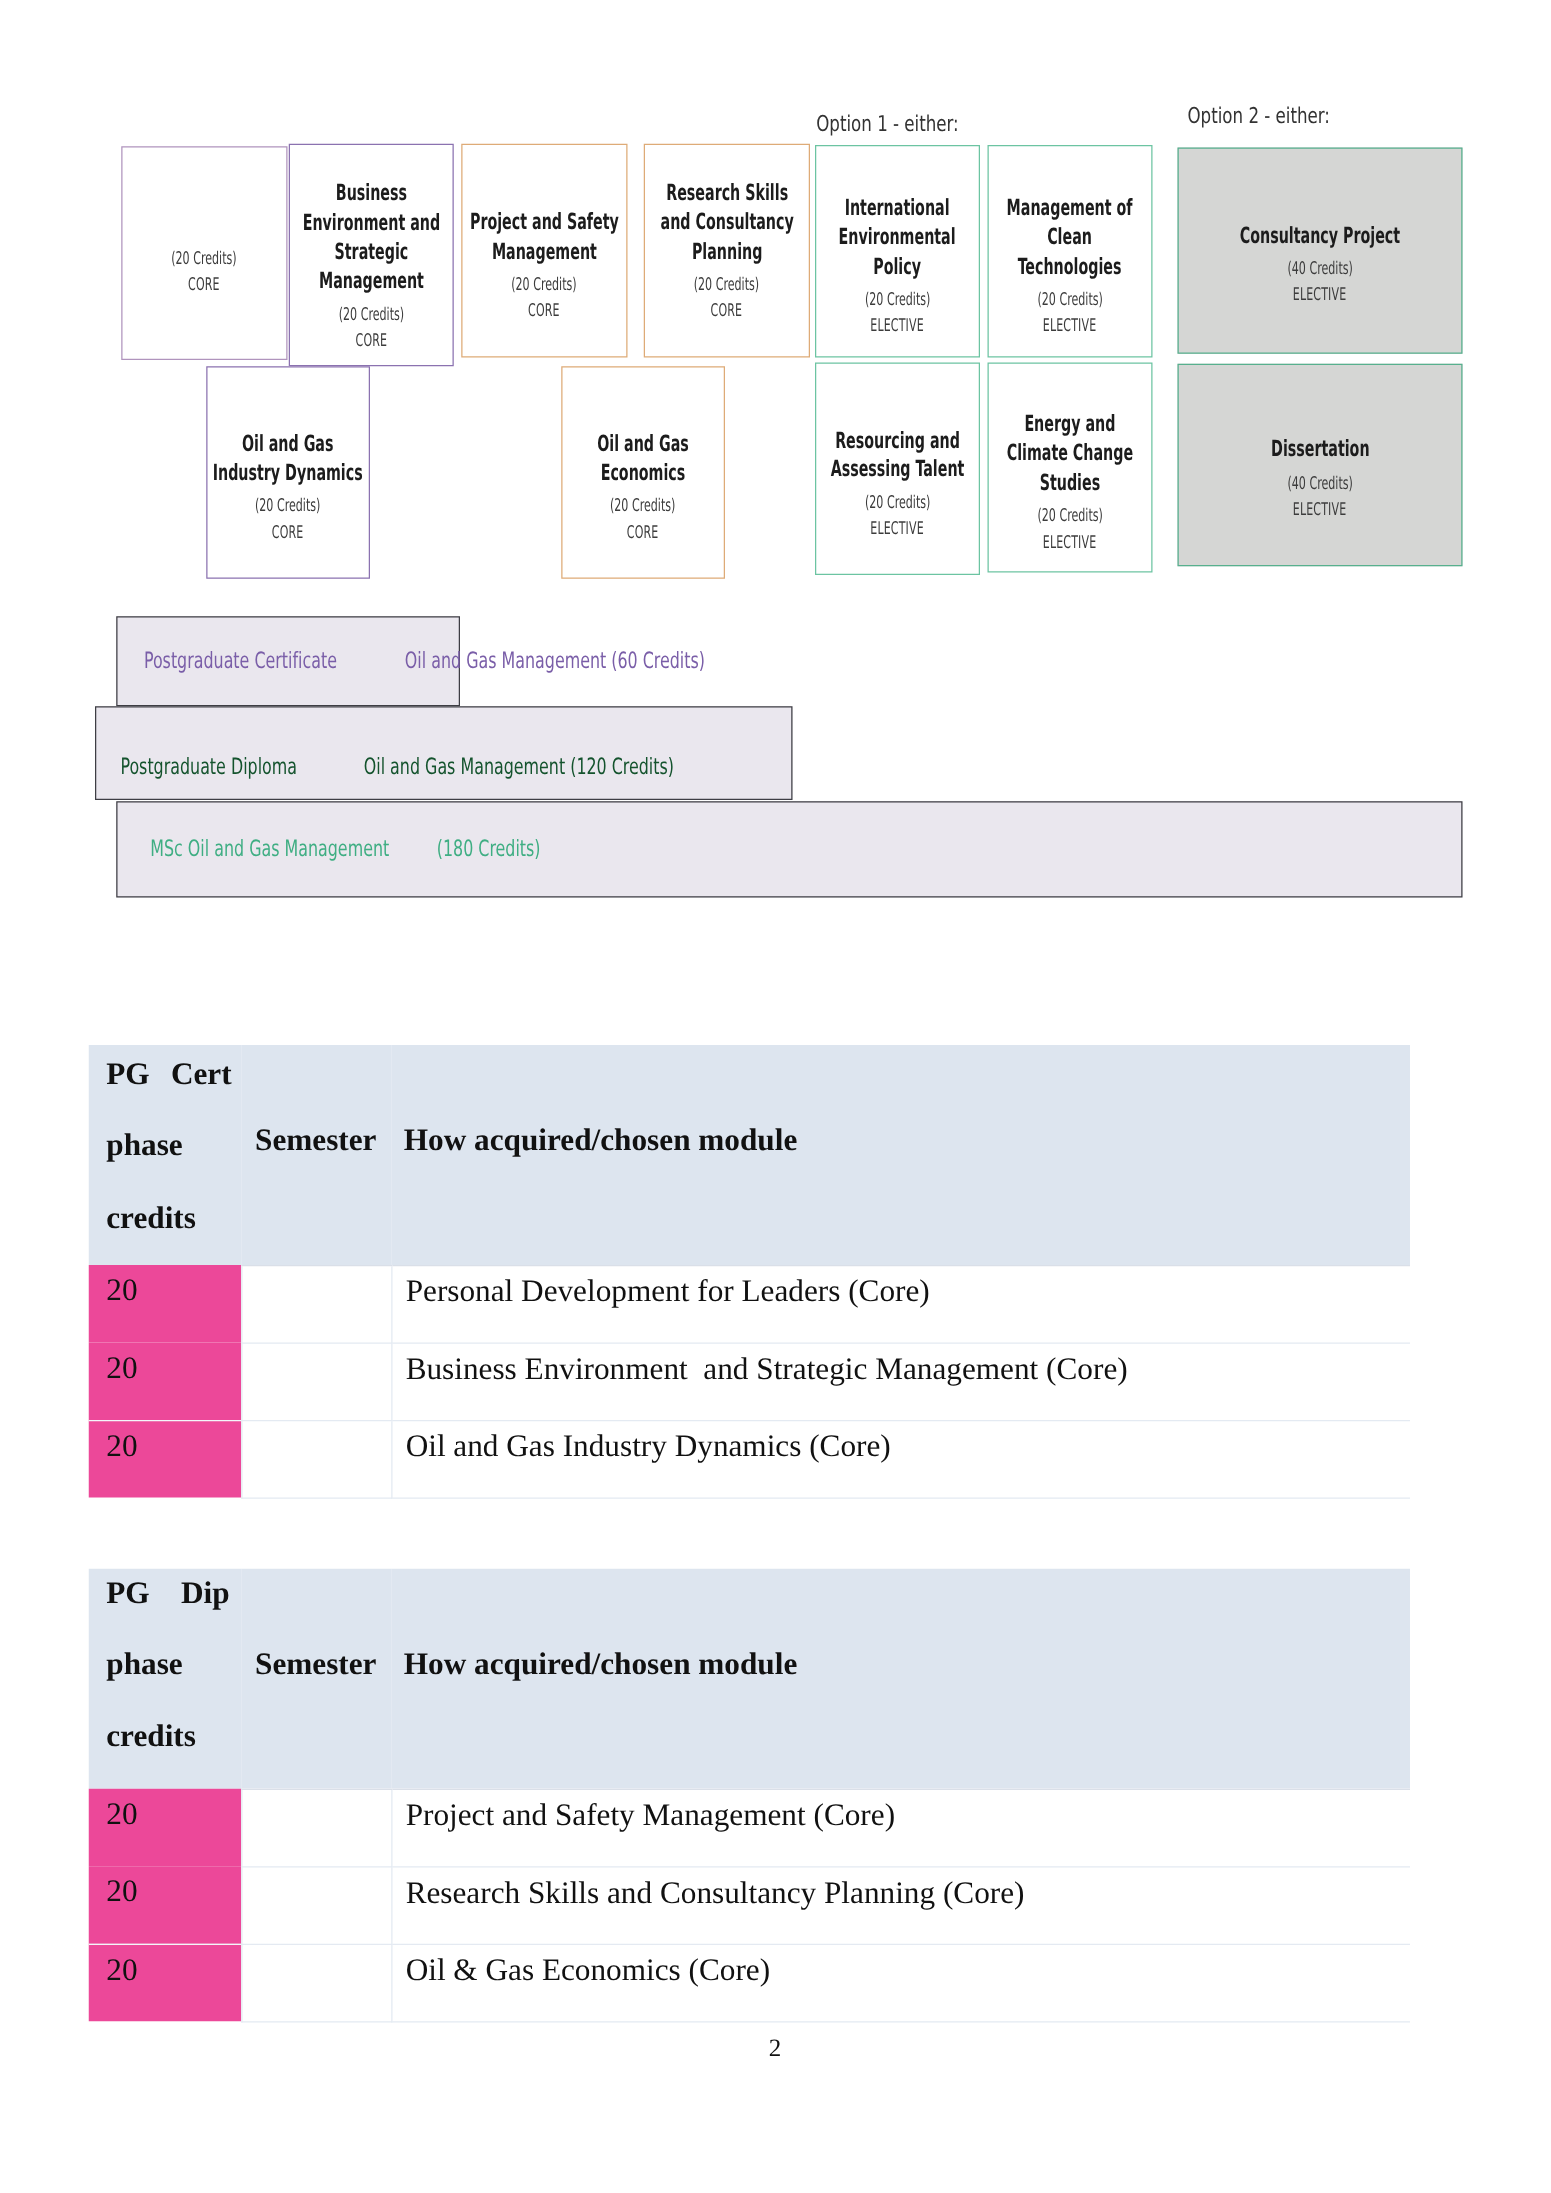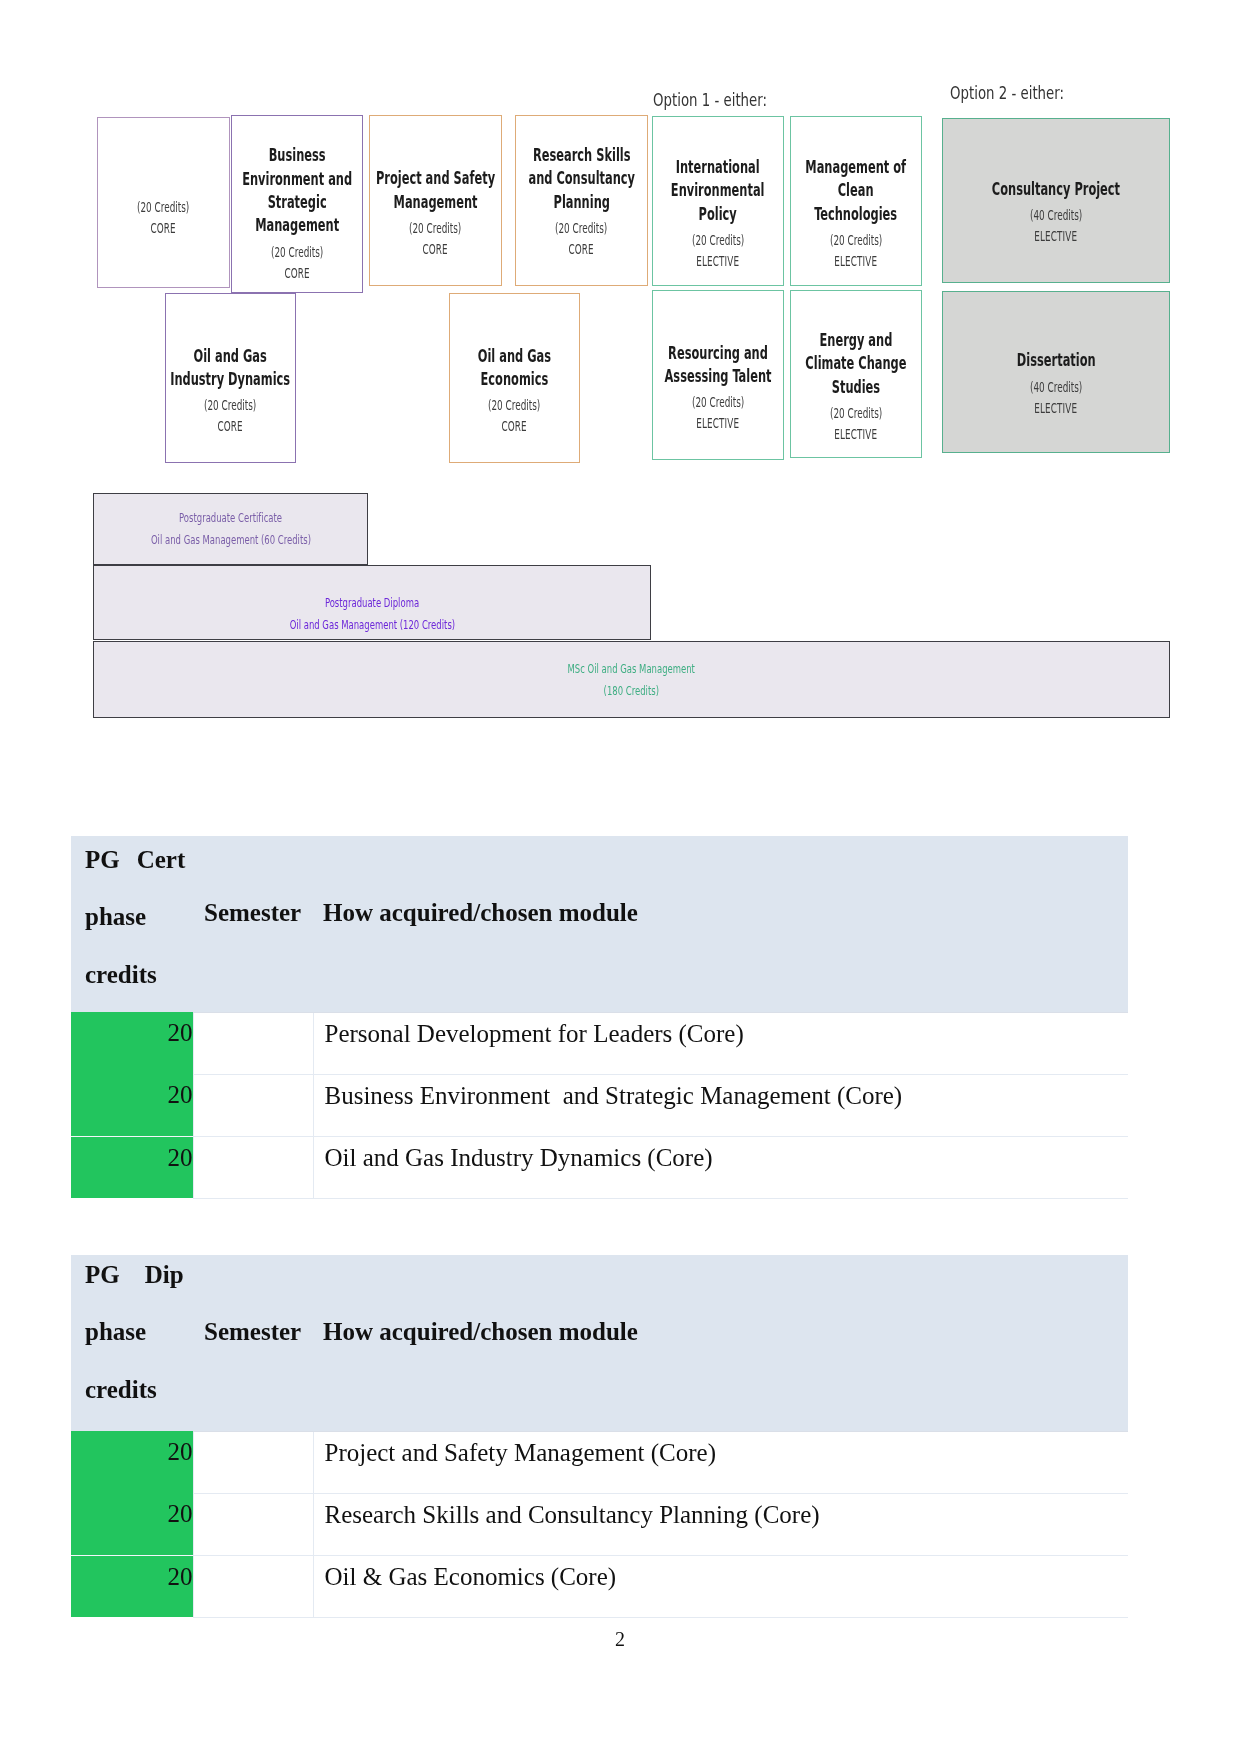--- a/index.html
+++ b/index.html
@@ -19,33 +19,33 @@
           align-items:center; justify-content:center; text-align:center;
           font-family:"DejaVu Sans", sans-serif; font-stretch:condensed; }
   .mbox .ttl { font-weight:bold; color:#1c1c1c; font-size:17.8px; line-height:23.4px; }
   .mbox .tline { transform:scaleX(0.713); white-space:nowrap; }
   .mbox .cr  { color:#3c3c3c; font-size:14px; line-height:18px; margin-top:6px;
                transform:scaleX(0.705); white-space:nowrap; }
   .mbox .ty  { color:#3c3c3c; font-size:14px; line-height:18px; margin-top:3px;
                transform:scaleX(0.70); letter-spacing:0.2px; white-space:nowrap; }
 
   .tier { position:absolute; box-sizing:border-box; border:1.6px solid #3e3e44;
-          background:#eae7ee; display:flex; flex-direction:column; align-items:center;
-          justify-content:center; font-family:"DejaVu Sans", sans-serif; font-stretch:condensed;
-          font-size:12px; line-height:22px; text-align:center; }
+          background:#eae7ee; display:flex; flex-direction:row; align-items:center;
+          justify-content:flex-start; font-family:"DejaVu Sans", sans-serif; font-stretch:condensed;
+          font-size:18px; line-height:22px; text-align:center; }
   .tier span { transform:scaleX(0.785); white-space:nowrap; }
 
   
   .doc { position:absolute; border-collapse:collapse; table-layout:fixed;
          font-family:"Liberation Serif", serif; font-size:25px; color:#111; }
   .doc td { vertical-align:top; padding:0; box-sizing:border-box; }
   .hdrcell { background:#dde5ef; }
   .hdrcell.bdr { border-bottom:1px solid #dadfe8; }
   .bold { font-weight:bold; }
-  .c1 { background:#22c55e;text-align:right; }
+  .c1 { background:#ec4899; }
   .c2 { background:#ffffff; border:1px solid #e4eaf2; border-top-color:#dfe6ef; }
   .c3 { background:#ffffff; border-bottom:1px solid #e4eaf2; border-top:1px solid #e4eaf2;
         white-space:pre-wrap; }
   .pagenum { position:absolute; font-family:"Liberation Serif", serif; font-size:20px;
              color:#111; text-align:center; }
 </style>
 </head>
 <body>
 
 <div class="page">
@@ -145,21 +145,21 @@
         <div class="ttl">
           <div class="tline">Dissertation</div>
         </div>
         <div class="cr">(40 Credits)</div>
         <div class="ty">ELECTIVE</div>
       </div>
 <div class="tier" style="left:93px;top:493px;width:275px;height:72px;color:#7a5ea8;padding-top:0px">
         <span>Postgraduate Certificate</span>
         <span>Oil and Gas Management (60 Credits)</span>
       </div>
-<div class="tier" style="left:93px;top:565px;width:558px;height:75px;color:#6d28d9;padding-top:23px">
+<div class="tier" style="left:76px;top:565px;width:558px;height:75px;color:#14532d;padding-top:23px">
         <span>Postgraduate Diploma</span>
         <span>Oil and Gas Management (120 Credits)</span>
       </div>
 <div class="tier" style="left:93px;top:641px;width:1077px;height:77px;color:#3fae83;padding-top:0px">
         <span>MSc Oil and Gas Management</span>
         <span>(180 Credits)</span>
       </div>
 </div>
 <table class="doc" style="left:71px;top:836px;width:1057px">
 <colgroup>

